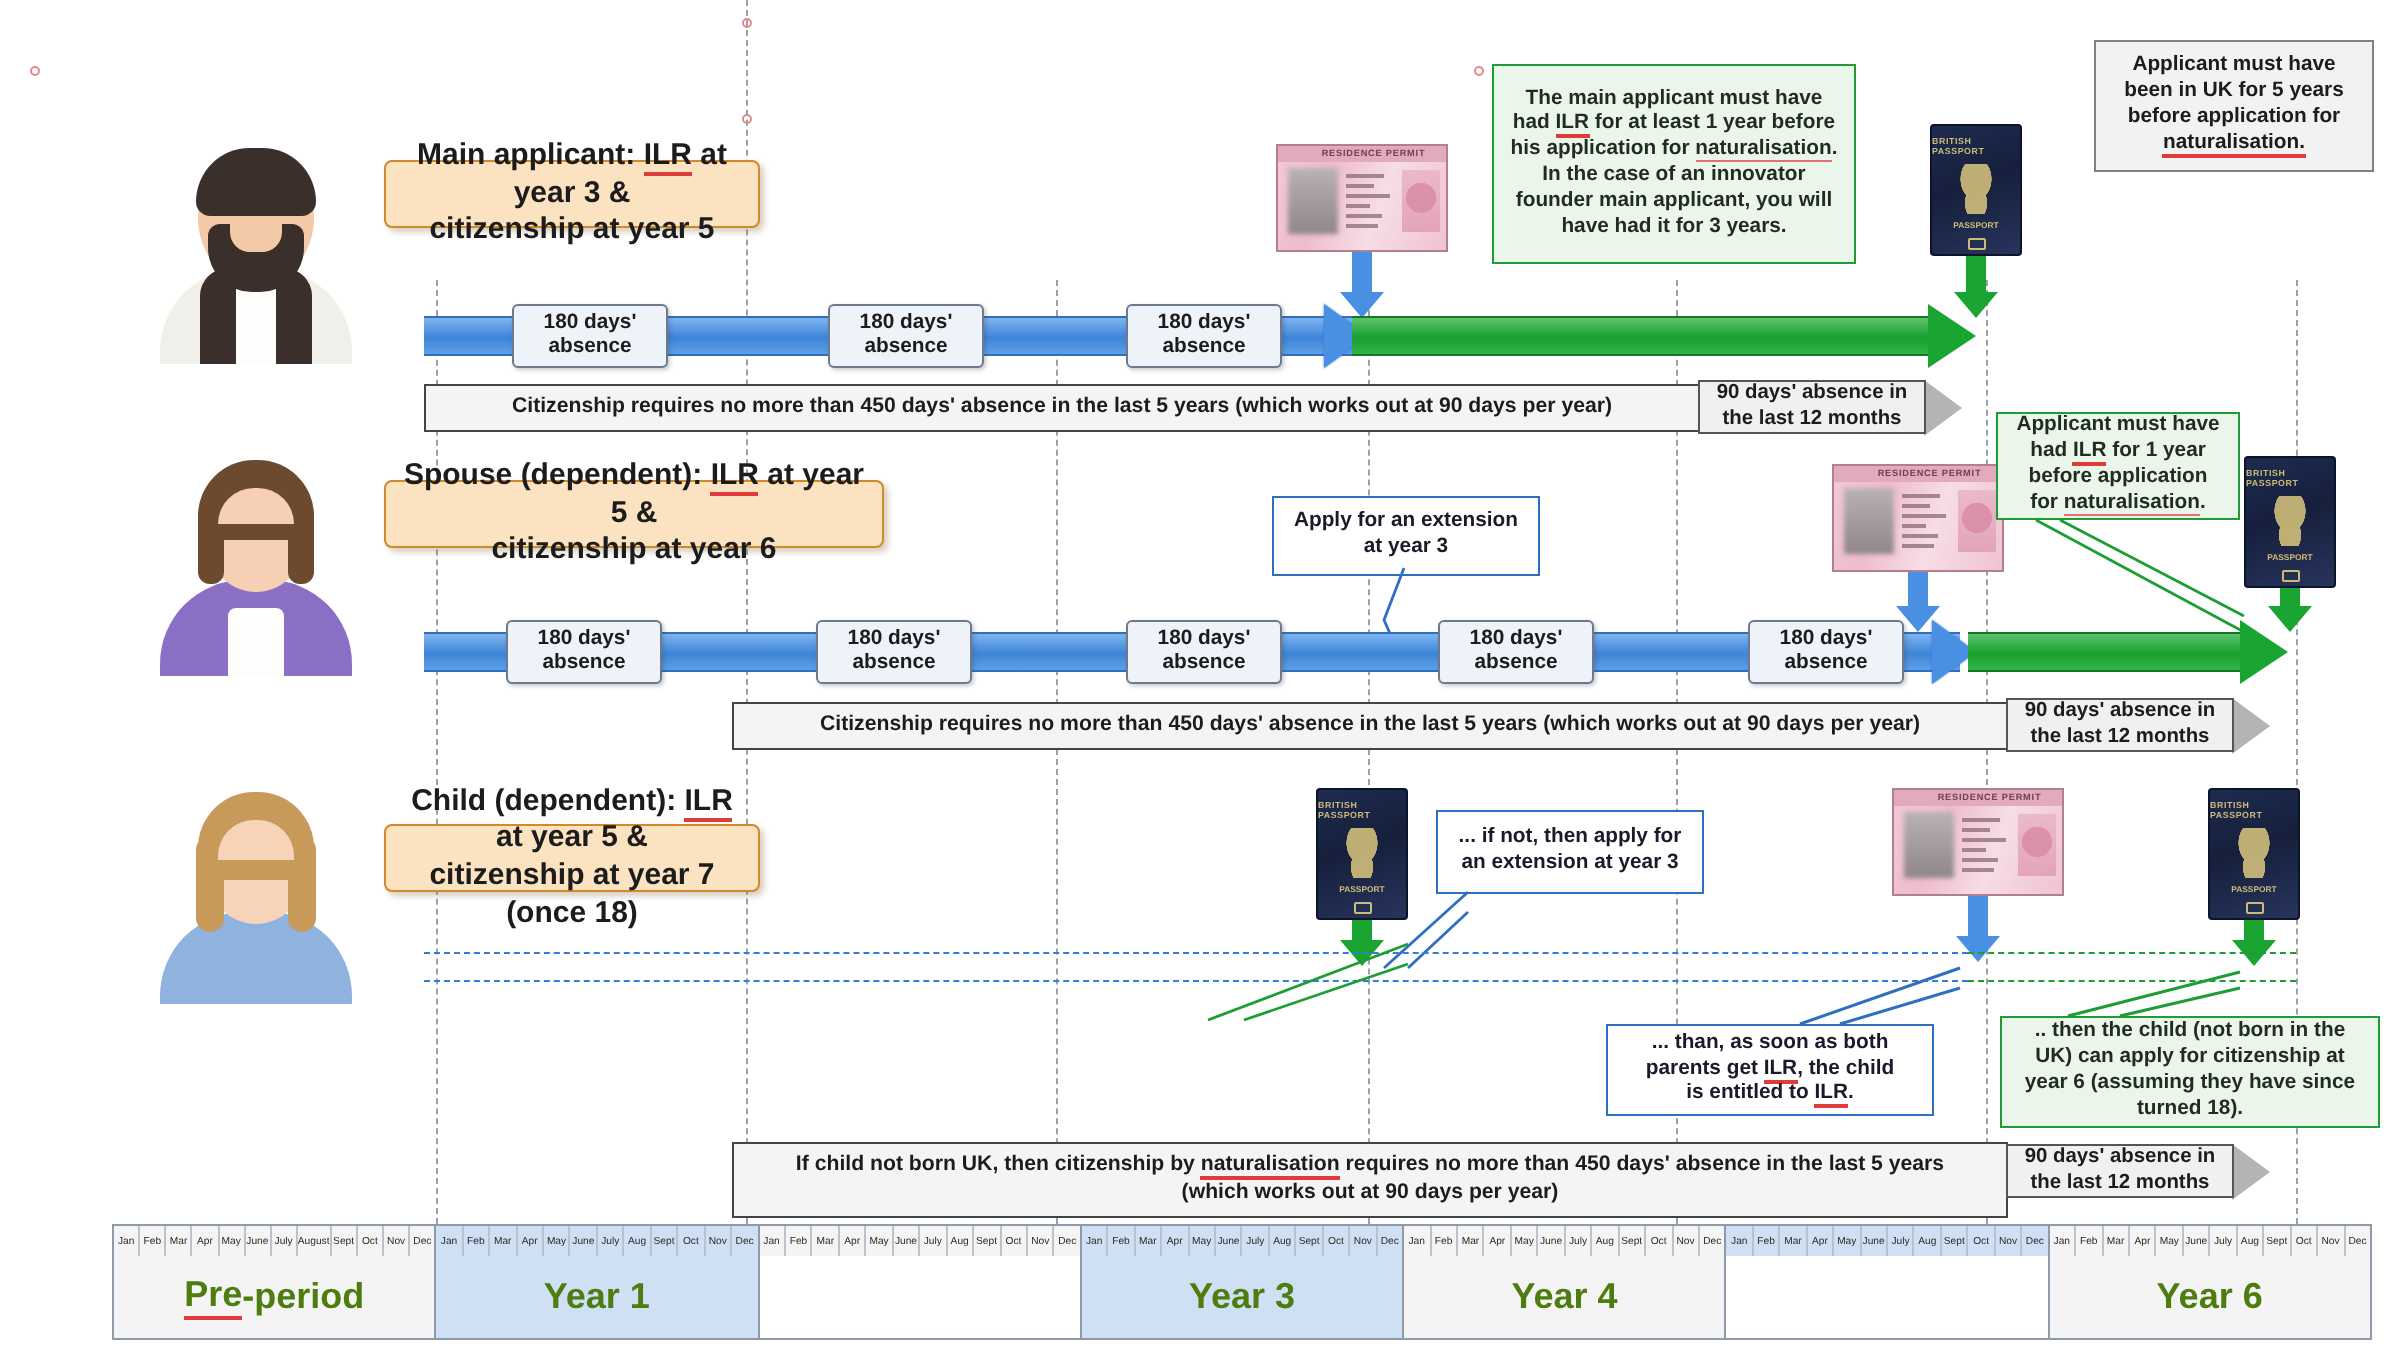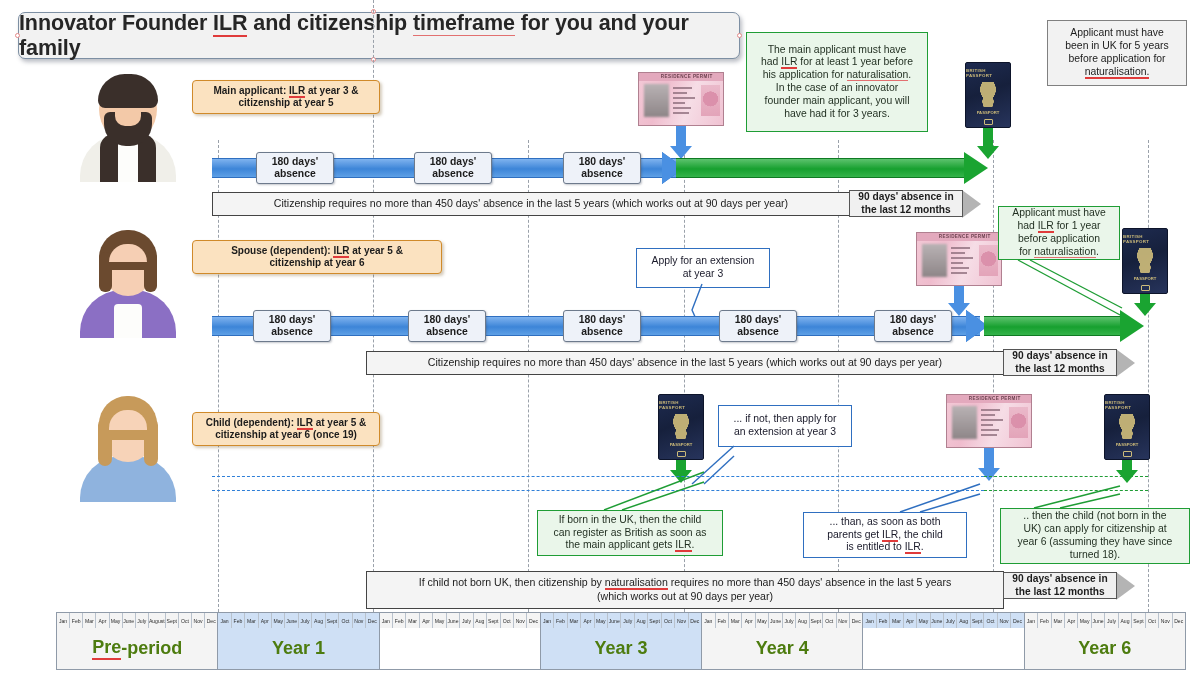--- a/index.html
+++ b/index.html
@@ -31,36 +31,36 @@
   .u-red { border-bottom:2.2px solid #e03b3b; padding-bottom:0px; }
   .u-red-d { border-bottom:1.6px solid #e27070; }
   .title-handle{
     position:absolute; width:5px;height:5px;border-radius:50%;
     background:#fff;border:1px solid #e48a8a;
   }
 
   
   .callout{
     position:absolute;
-    font-size:10.4px; font-weight:normal; line-height:1.23;
+    font-size:10.4px; font-weight:bold; line-height:1.23;
     text-align:center;
     display:flex; align-items:center; justify-content:center;
     padding:3px 5px;
   }
   .co-green{ background:#eaf6ea; border:1.6px solid #1f9d35; color:#1f2d1f; }
   .co-grey { background:#f2f2f2; border:1.3px solid #808080; color:#1c1c1c; }
   .co-blue { background:#ffffff; border:1.6px solid #2f6fc0; color:#1a1a2a;justify-content:center; }
 
   
   .plabel{
     position:absolute;
     background:#fbe2c0; border:1.4px solid #d08a2a;
     border-radius:4px;
     box-shadow:2px 2px 3px rgba(120,90,40,.3);
-    font-size:10px; font-weight:bold; line-height:1.25;
+    font-size:15px; font-weight:bold; line-height:1.25;
     text-align:center; color:#1c1c1c;
     display:flex; align-items:center; justify-content:center;
     padding:2px 4px;
   }
 
   
   .blue-bar{
     position:absolute; height:20px;
     background:linear-gradient(#7fb3ef,#3d85d8 55%,#5ea0e6);
     border-top:1px solid #2f6fc0; border-bottom:1px solid #2f6fc0;
@@ -88,21 +88,21 @@
     font-size:10.4px; font-weight:bold; line-height:1.2;
     text-align:center; color:#1c1c1c;
     display:flex; align-items:center; justify-content:center;
     box-shadow:1px 1px 2px rgba(60,70,90,.3);
   }
 
   
   .req-banner{
     position:absolute;
     background:#f4f4f4; border:1.5px solid #444;
-    font-size:10.6px; font-weight:normal; color:#1c1c1c;
+    font-size:10.6px; font-weight:bold; color:#1c1c1c;
     display:flex; align-items:center; justify-content:center;
     text-align:center; line-height:1.3; padding:2px 6px;
   }
   
   .grey-arrow-body{
     position:absolute; height:18px;
     background:linear-gradient(#d9d9d9,#a8a8a8 60%,#c4c4c4);
     border-top:1px solid #555;border-bottom:1px solid #555;
   }
   .grey-arrow-head{
@@ -192,25 +192,20 @@
   .shade-grey .tl-m{ background:#f4f4f4; }
   .shade-grey .tl-year{ background:#f4f4f4; }
 
   .conn{ position:absolute; overflow:visible; }
 </style>
 </head>
 <body>
 
 <div id="stage">
 
-  <div class="abs title-box">
-    <span>
-      <span>Innovator Founder </span><span class="u-red">ILR</span><span> and citizenship </span><span class="u-red-d">timeframe</span><span> for you and your family</span>
-    </span>
-  </div>
   <div class="title-handle" style="left:371px;top:9px;"></div>
   <div class="title-handle" style="left:371px;top:57px;"></div>
   <div class="title-handle" style="left:15px;top:33px;"></div>
   <div class="title-handle" style="left:737px;top:33px;"></div>
 
   <div class="abs vguide" style="left:218px; top:140px; height:472px;"></div>
   <div class="abs vguide" style="left:373px; top:0px;  height:612px;"></div>
   <div class="abs vguide" style="left:528px; top:140px; height:472px;"></div>
   <div class="abs vguide" style="left:684px; top:140px; height:472px;"></div>
   <div class="abs vguide" style="left:838px; top:140px; height:472px;"></div>
@@ -434,21 +429,21 @@
     <div class="av-head" style="top:8px; width:54px; height:62px; background:#f7d3b8;"></div>
     <div style="position:absolute;left:21px;top:4px;width:58px;height:44px;background:#c79a5a;border-radius:28px 28px 10px 10px;"></div>
     <div style="position:absolute;left:20px;top:26px;width:14px;height:48px;background:#c79a5a;border-radius:7px;"></div>
     <div style="position:absolute;left:66px;top:26px;width:14px;height:48px;background:#c79a5a;border-radius:7px;"></div>
     <div style="position:absolute;left:31px;top:18px;width:38px;height:20px;background:#f7d3b8;border-radius:18px 18px 0 0;"></div>
   </div>
 
   <div class="plabel" style="left:192px; top:412px; width:188px; height:34px;">
     <div>
       <div>Child (dependent): <span class="u-red">ILR</span> at year 5 &amp;</div>
-      <div>citizenship at year 6 (once 19)</div>
+      <div>citizenship at year 7 (once 18)</div>
     </div>
   </div>
 
   <div class="passport" style="left:658px; top:394px; width:46px; height:66px;">
     <div class="pp-top">BRITISH PASSPORT</div>
     <div class="pp-crest"></div>
     <div class="pp-b">PASSPORT</div>
     <div class="pp-chip"></div>
   </div>
   <div class="down-shaft green" style="left:676px; top:460px; height:14px;"></div>
@@ -489,27 +484,20 @@
     <div class="pp-chip"></div>
   </div>
   <div class="down-shaft green" style="left:1122px; top:460px; height:14px;"></div>
   <div class="down-head green" style="left:1116px; top:470px;"></div>
 
   <div class="hdash-blue" style="left:212px; top:476px; width:772px;"></div>
   <div class="hdash-blue" style="left:212px; top:490px; width:772px;"></div>
   <div class="hdash-green" style="left:984px; top:476px; width:164px;"></div>
   <div class="hdash-green" style="left:984px; top:490px; width:164px;"></div>
 
-  <div class="callout co-green" style="left:537px; top:510px; width:186px; height:46px;">
-    <div>
-      <div>If born in the UK, then the child</div>
-      <div>can register as British as soon as</div>
-      <div>the main applicant gets <span class="u-red">ILR</span>.</div>
-    </div>
-  </div>
   <svg class="conn" style="left:600px; top:470px; width:110px; height:44px;">
     <path d="M104,2 L4,40" stroke="#1f9d35" stroke-width="1.4" fill="none"></path>
     <path d="M104,12 L22,40" stroke="#1f9d35" stroke-width="1.4" fill="none"></path>
   </svg>
 
   <div class="callout co-blue" style="left:803px; top:512px; width:164px; height:46px;">
     <div>
       <div>... than, as soon as both</div>
       <div>parents get <span class="u-red">ILR</span>, the child</div>
       <div>is entitled to <span class="u-red">ILR</span>.</div>

